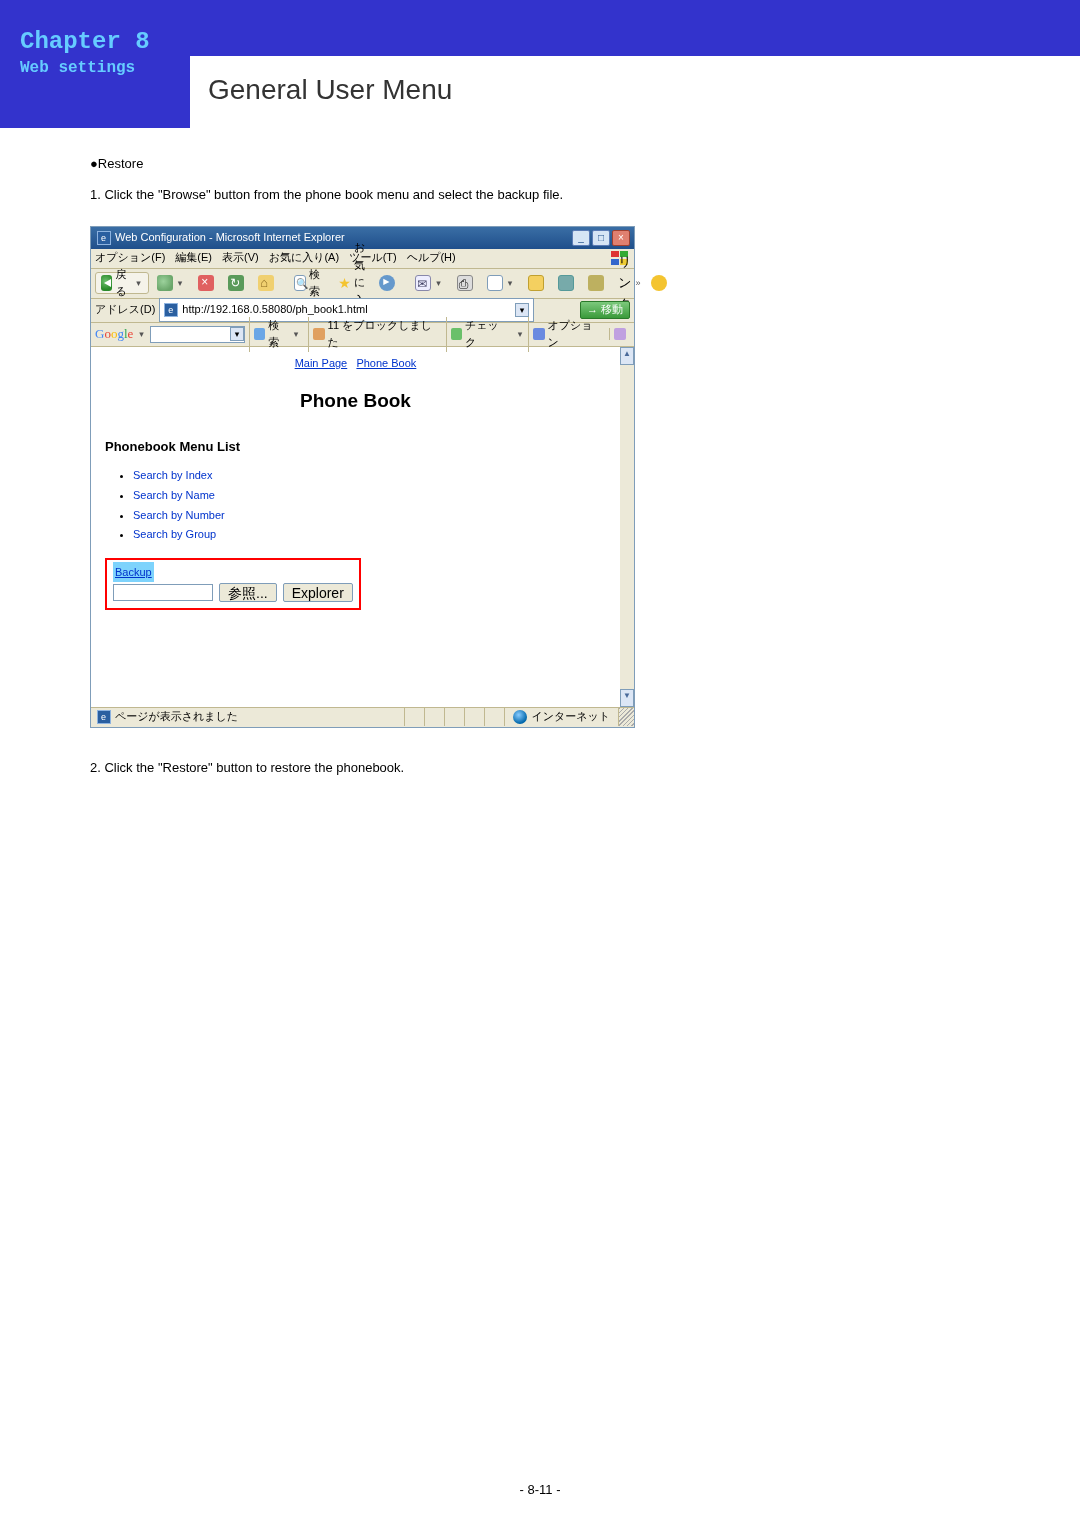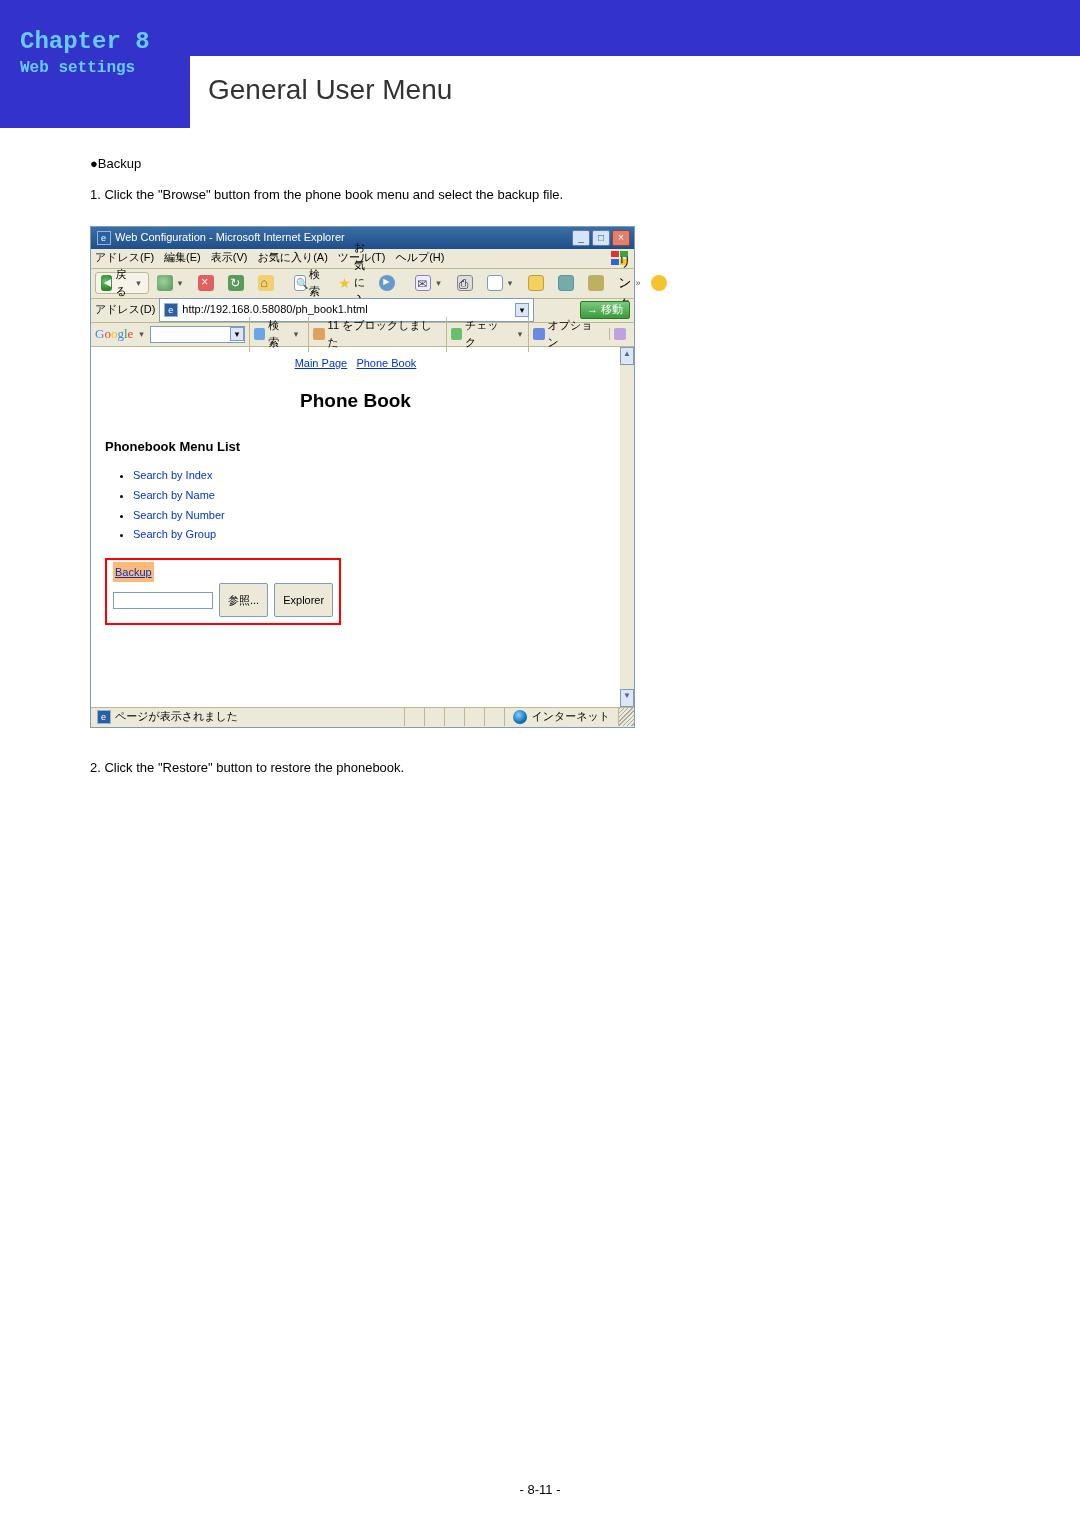--- a/index.html
+++ b/index.html
@@ -184,25 +184,25 @@
   .breadcrumb{ text-align:center; margin-bottom:14px; }
   .link{ color:#0033cc; text-decoration:underline; font-size:11px;}
   .pb-title{ text-align:center; font-family:Verdana,Arial,sans-serif; font-weight:bold; font-size:19px; margin-bottom:20px;}
   .sub-head{ font-family:Verdana,Arial,sans-serif; font-weight:bold; font-size:13px; margin-bottom:10px;}
   .pb-list{ list-style:disc; margin-left:28px; margin-bottom:14px;}
   .pb-list li{ margin-bottom:2px; }
   .pb-list li a{ color:#0033cc; font-size:11px;}
   .redbox{
     border:2px solid #ff0000; display:inline-block; padding:4px 6px 6px 6px;
   }
-  .redbox .bk-link{ color:#0033cc; text-decoration:underline; font-size:11px; background:#fdba74; padding:4px 2px;}
+  .redbox .bk-link{ color:#0033cc; text-decoration:underline; font-size:11px; background:#7dd3fc; padding:4px 2px;}
   .file-row{ display:flex; align-items:center; gap:6px; margin-top:2px;}
   .file-input{ width:100px; height:17px; background:#fff; border:1px solid #7f9db9;}
   .small-btn{
-    height:34px; background:#ece9d8; border:1px solid #7f9db9; font-size:11px;
+    height:19px; background:#ece9d8; border:1px solid #7f9db9; font-size:14px;
     padding:0 8px; border-radius:2px; display:inline-flex; align-items:center;
   }
 
   .statusbar{
     height:20px; background:#ece9d8; border-top:1px solid #c0b890;
     display:flex; align-items:center; font-size:11px;
   }
   .statusbar .st-left{ display:flex; align-items:center; gap:4px; padding:12px 6px; flex:1;}
   .st-ico{ width:14px; height:14px; background:#2a5fa0; border:1px solid #8db3e0; position:relative;}
   .st-ico::after{content:"e"; color:#fff; font-size:9px; position:absolute; left:3px; top:-1px;}
@@ -227,37 +227,37 @@
   <div class="header-left">
     <div class="chapter">Chapter 8</div>
     <div class="websettings">Web settings</div>
   </div>
   <div class="header-right">
     <div class="page-title">General User Menu</div>
   </div>
 </div>
 
 <div class="doc-body">
-  <p class="sec-head">●Backup</p>
+  <p class="sec-head">●Restore</p>
   <p class="step">1. Click the "Browse" button from the phone book menu and select the backup file.</p>
 
   <div class="shot">
     <div class="titlebar">
       <span class="ie-icon"></span>
       <span>Web Configuration - Microsoft Internet Explorer</span>
       <span class="spacer"></span>
       <div class="win-btns">
         <span class="win-btn">_</span>
         <span class="win-btn">□</span>
         <span class="win-btn close">×</span>
       </div>
     </div>
 
     <div class="menubar">
-      <span>アドレス(F)</span>
+      <span>オプション(F)</span>
       <span>編集(E)</span>
       <span>表示(V)</span>
       <span>お気に入り(A)</span>
       <span>ツール(T)</span>
       <span>ヘルプ(H)</span>
       <span class="winflag">
         <div class="wf-r"></div>
           <div class="wf-g"></div>
           <div class="wf-b"></div>
           <div class="wf-y"></div>

